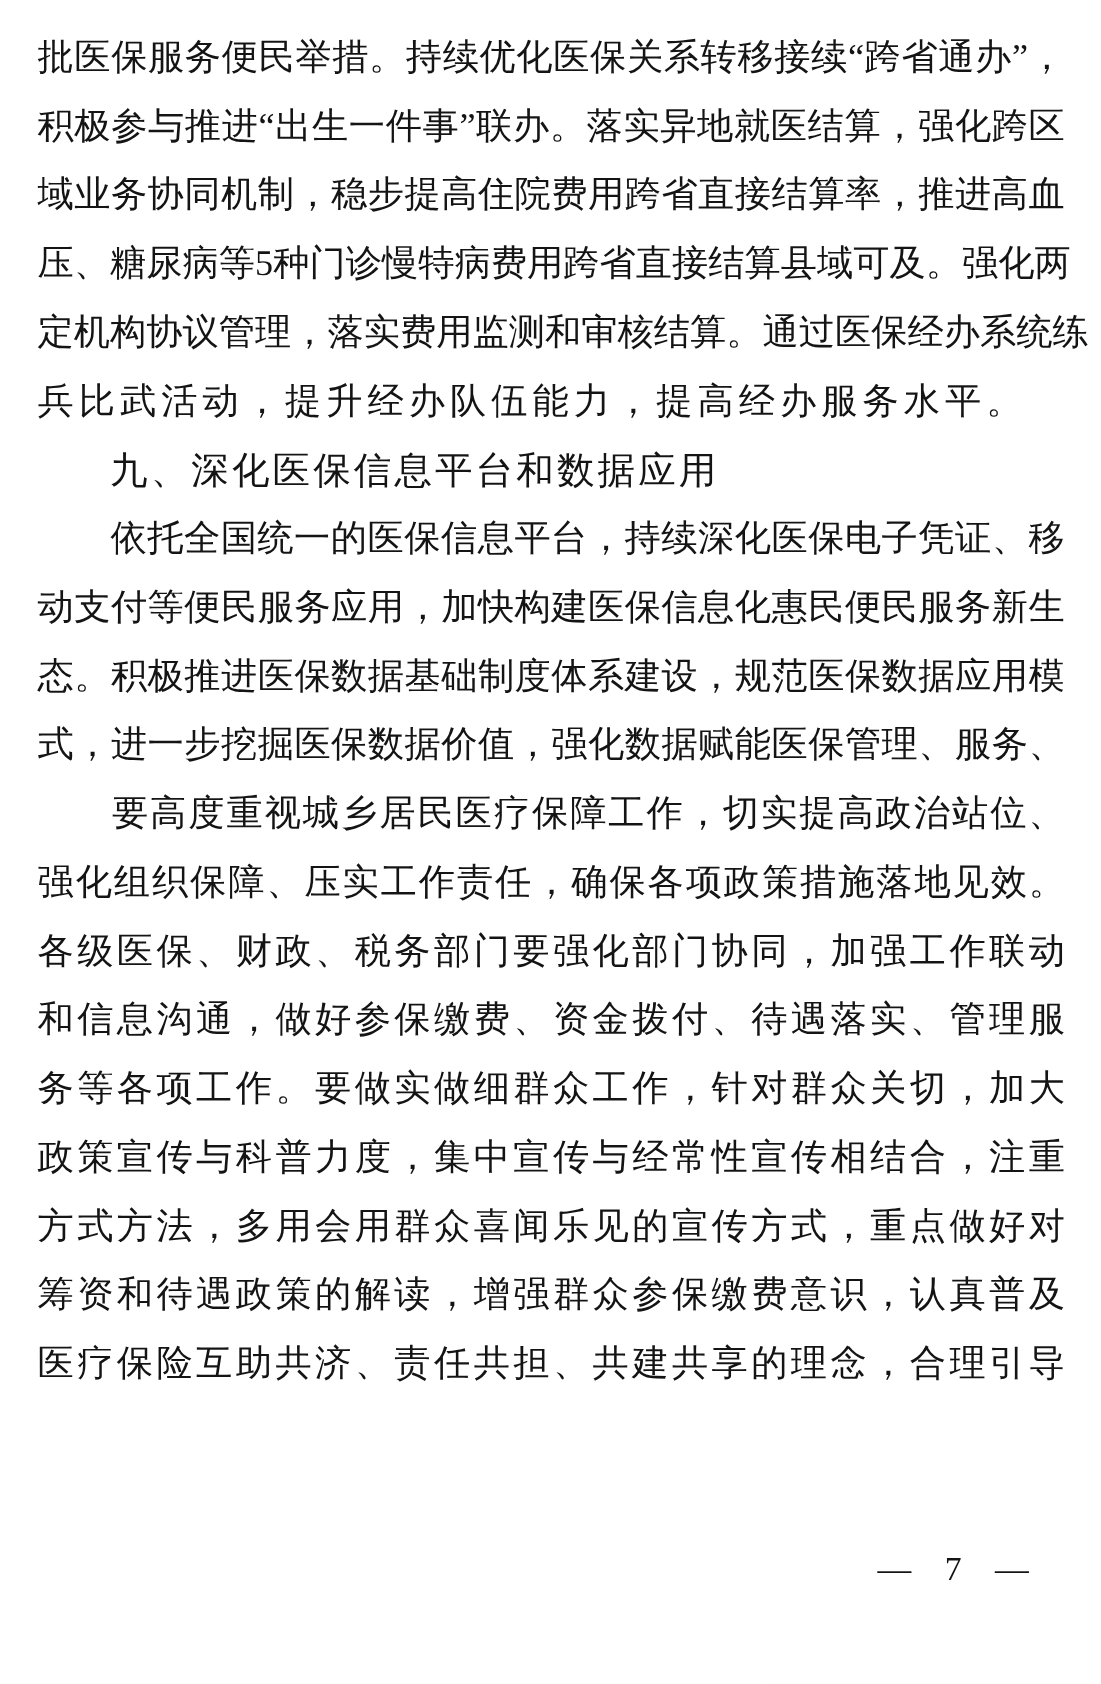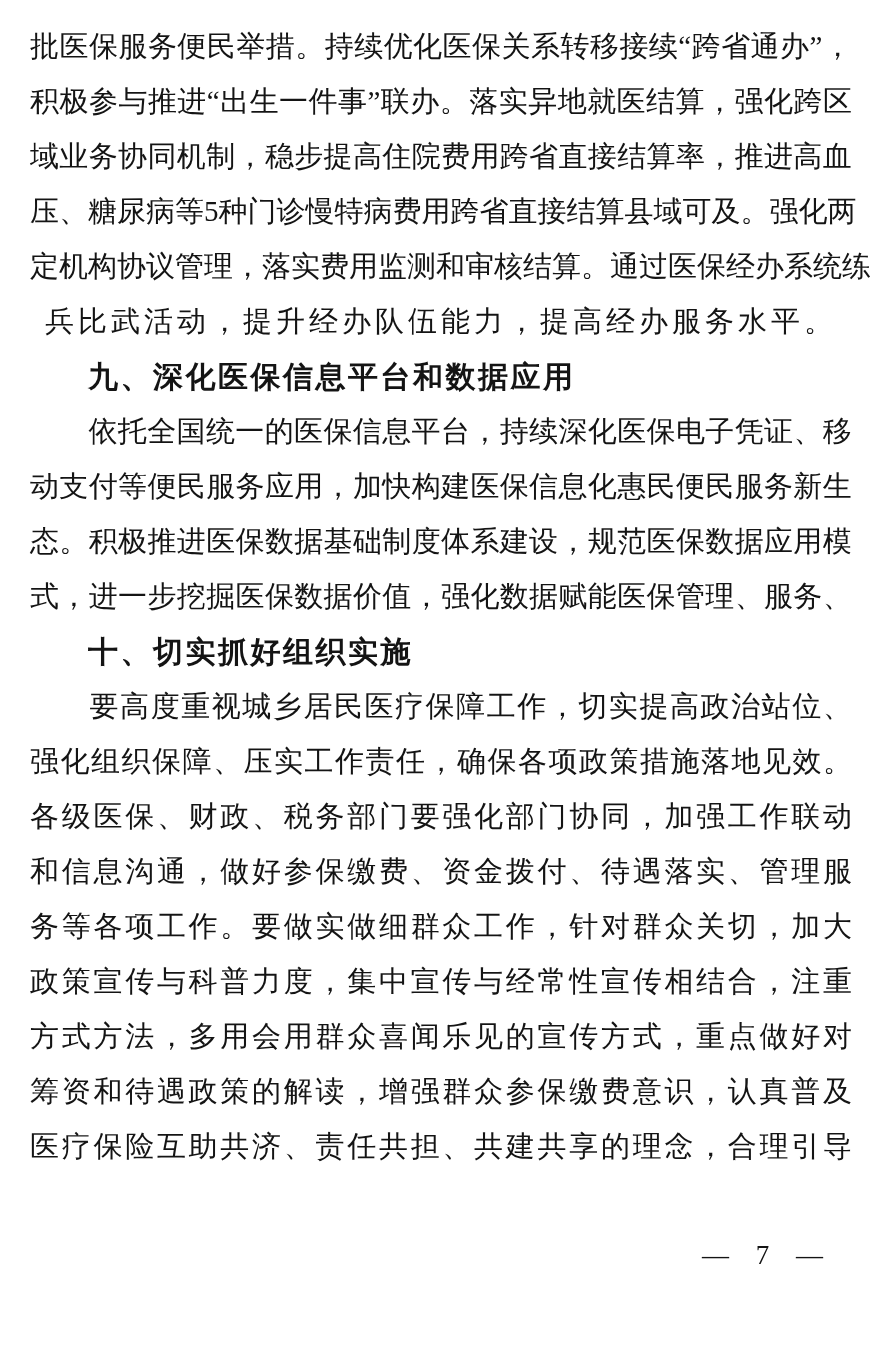--- a/index.html
+++ b/index.html
@@ -34,25 +34,25 @@
   }
   .jc.indent::before{
     content:"";
     display:block;
     width:58px;
     flex:0 0 58px;
   }
   
   .plain{
     letter-spacing:4px;
-    text-align:center;
+    text-align:left;
   }
   .heading{
     font-family:"Liberation Sans","DejaVu Sans",sans-serif;
-    font-weight:700;
+    font-weight:400;
     font-size:30px;
     padding-left:58px;
     letter-spacing:2.5px;
     text-align:left;
   }
   .footer{
     position:absolute;
     top:1238px;
     right:58px;
     font-size:27px;
@@ -338,21 +338,20 @@
         <span>医</span>
         <span>保</span>
         <span>管</span>
         <span>理</span>
         <span>、</span>
         <span>服</span>
         <span>务</span>
         <span>、</span>
       </div>
 
-    <div class="line heading">十、切实抓好组织实施</div>
 
     <div class="line jc indent">
         <span>要</span>
         <span>高</span>
         <span>度</span>
         <span>重</span>
         <span>视</span>
         <span>城</span>
         <span>乡</span>
         <span>居</span>

